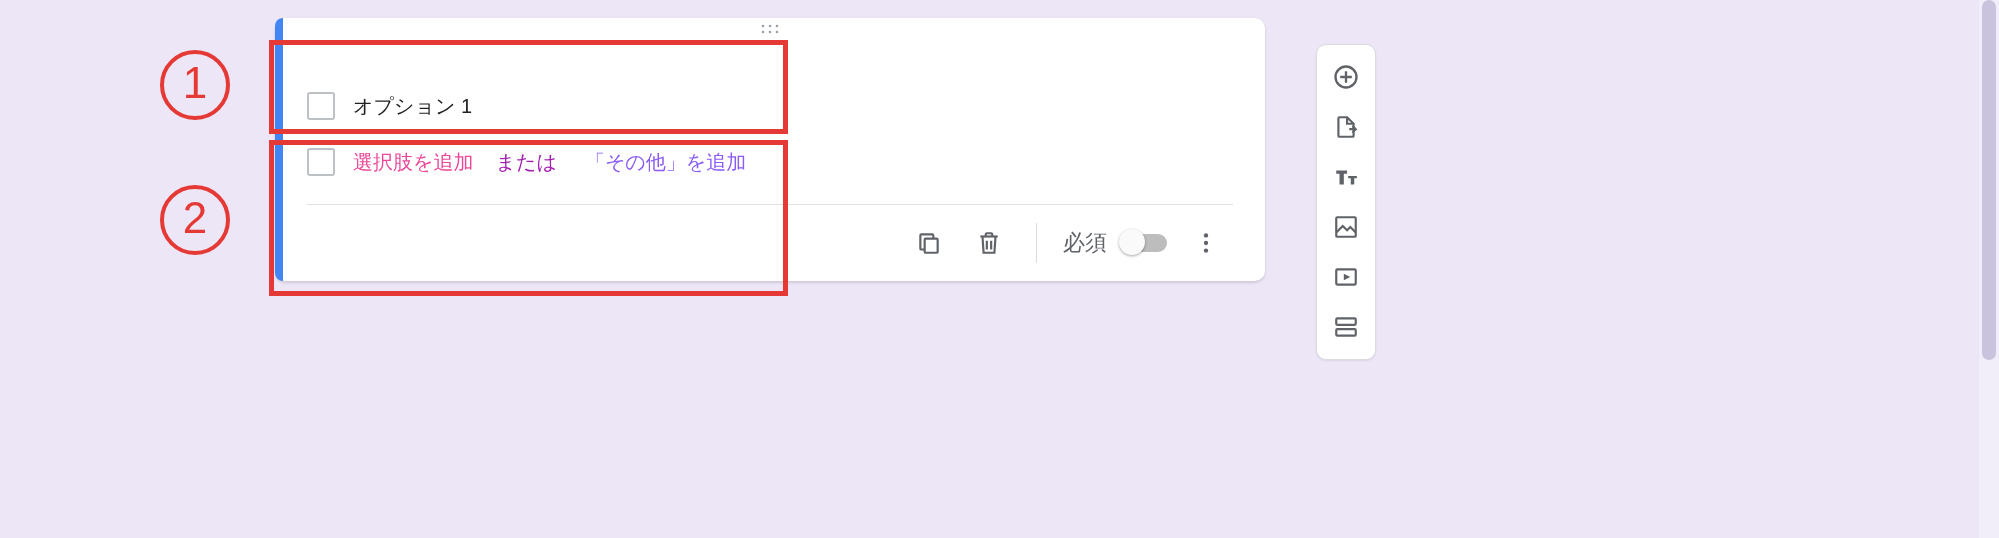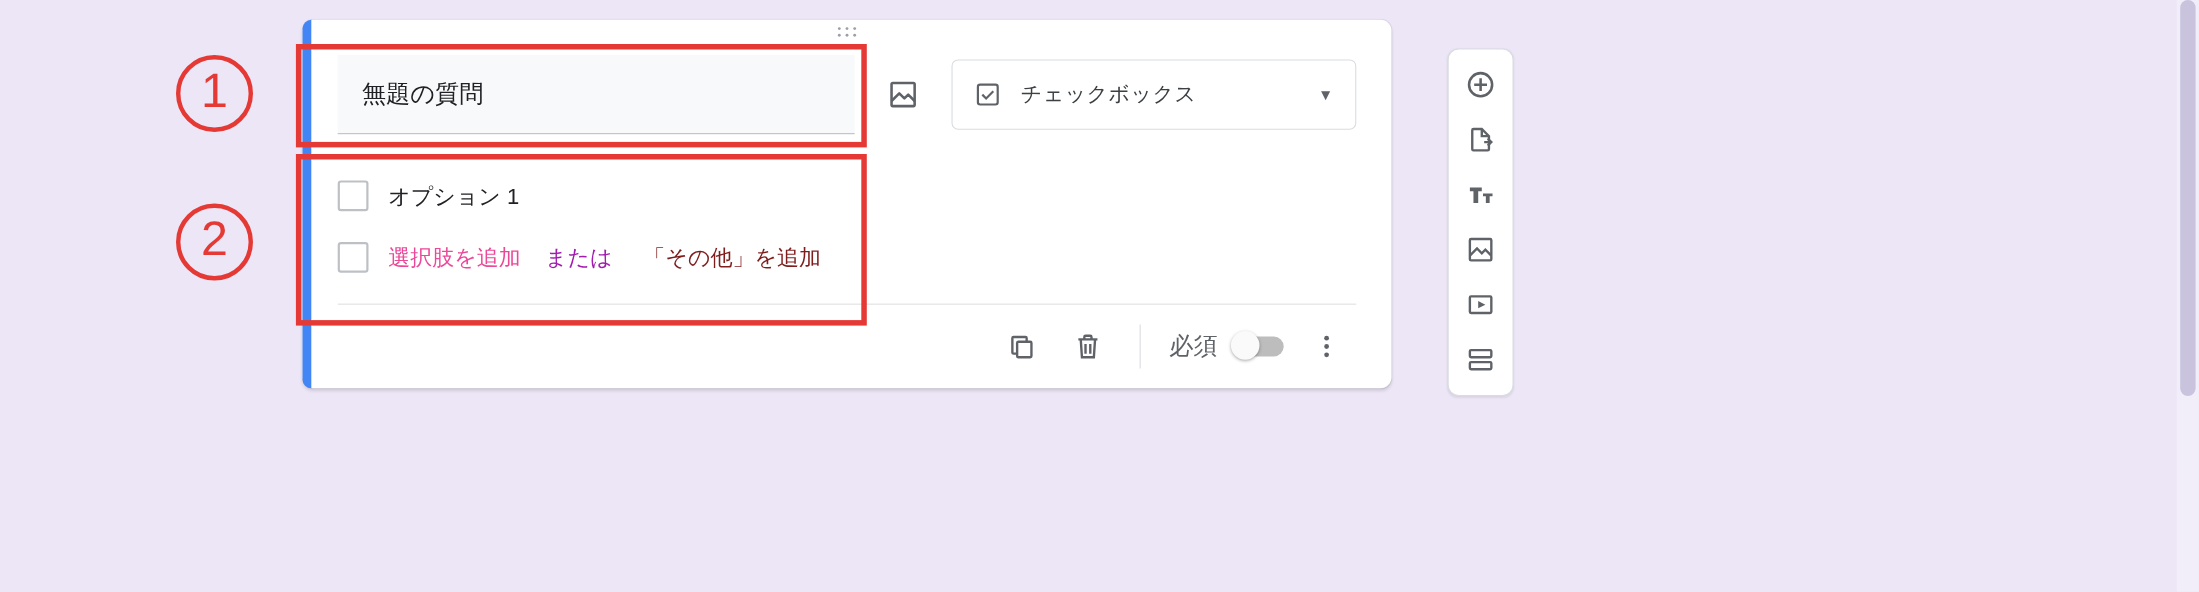--- a/index.html
+++ b/index.html
@@ -110,21 +110,21 @@
     width: 24px;
     height: 24px;
     border: 2px solid #bdc1c6;
     border-radius: 3px;
     background: #fff;
     flex: none;
   }
   .opt-label { color: #202124; }
   .opt-placeholder { color: #ec4899; }
   .opt-or { color: #a21caf; margin-left: 4px; }
-  .opt-link { color: #7f1d1d; margin-left: 10px; cursor: pointer; }
+  .opt-link { color: #8b5cf6; margin-left: 10px; cursor: pointer; }
 
   
   .q-footer {
     margin-top: 28px;
     border-top: 1px solid #e0e0e0;
     height: 76px;
     display: flex;
     align-items: center;
     justify-content: flex-end;
     gap: 18px;
@@ -263,45 +263,20 @@
           <circle cx="17" cy="2" r="1.3" fill="currentColor"></circle>
         <circle cx="3" cy="8" r="1.3" fill="currentColor"></circle>
           <circle cx="10" cy="8" r="1.3" fill="currentColor"></circle>
           <circle cx="17" cy="8" r="1.3" fill="currentColor"></circle>
       </svg>
     </span>
   </div>
 
   <div class="card-body">
 
-    <div class="q-top">
-      <div class="q-title-wrap">
-        <input class="q-title-input" value="無題の質問" style="">
-      </div>
-
-      <button class="q-image-btn">
-        <span>
-          <svg width="28" height="28" viewBox="0 0 24 24" fill="none" stroke="currentColor" stroke-width="2">
-            <rect x="3" y="3" width="18" height="18" rx="1"></rect>
-            <path d="M3 17 L9 11 L13 15 L16 12 L21 17" stroke-linejoin="round"></path>
-          </svg>
-        </span>
-      </button>
-
-      <div class="q-type-select">
-        <span class="sel-icon">
-          <svg width="24" height="24" viewBox="0 0 24 24" fill="none" stroke="currentColor" stroke-width="2">
-            <rect x="3" y="3" width="18" height="18" rx="2"></rect>
-            <path d="M7 12 L10.5 15.5 L17 9"></path>
-          </svg>
-        </span>
-        <span class="sel-label">チェックボックス</span>
-        <span class="sel-chev">▼</span>
-      </div>
-    </div>
 
     <div class="q-options">
       <div class="opt-row">
         <span class="opt-checkbox"></span>
         <span class="opt-label">オプション 1</span>
       </div>
       <div class="opt-row">
         <span class="opt-checkbox"></span>
         <span class="opt-placeholder">選択肢を追加</span>
         <span class="opt-or">または</span>

